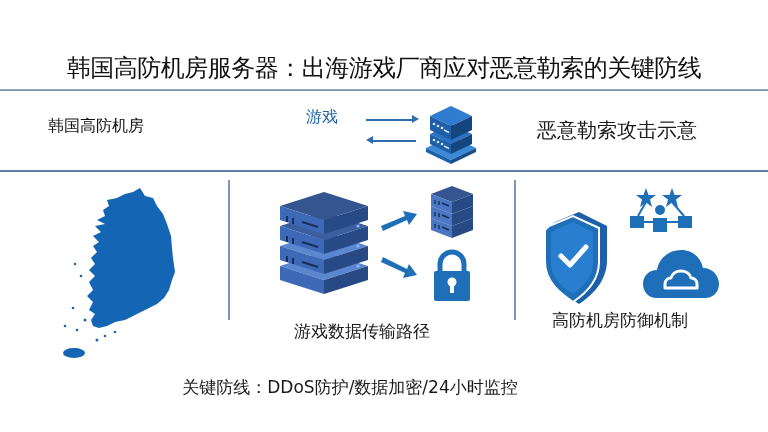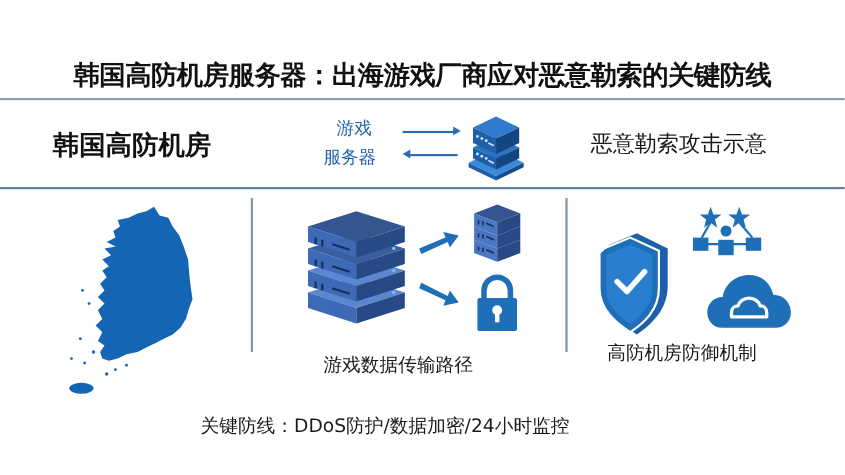--- a/index.html
+++ b/index.html
@@ -1,44 +1,43 @@
 <!DOCTYPE html>
 <html><head>
 <meta charset="utf-8">
 <style>
   html, body { margin:0; padding:0; }
   body { width:768px; height:432px; background:#ffffff; position:relative; overflow:hidden;
          font-family:"DejaVu Sans","Liberation Sans",sans-serif; }
   .title { position:absolute; left:0; width:768px; top:52px; text-align:center;
-           font-size:24px; font-weight:bold; color:#111; letter-spacing:-0.5px; }
+           font-size:24px; font-weight:normal; color:#111; letter-spacing:-0.5px; }
   .hline { position:absolute; left:0; width:768px; height:2px; }
   .hline.top { top:89px; background:linear-gradient(#9fb3c4,#6f8aa3); }
   .hline.mid { top:170px; height:1.5px; background:#5b7fa6; }
-  .band-left { position:absolute; left:48px; top:116px; font-size:24px; font-weight:bold; color:#111; }
+  .band-left { position:absolute; left:48px; top:116px; font-size:16px; font-weight:normal; color:#111; }
   .band-srv { position:absolute; left:294px; top:104px; font-size:16px; color:#1c64a8; line-height:26px; text-align:left; }
   .arrow-line { position:absolute; height:1.5px; background:#2f6db0; }
   .arrow-head-r { position:absolute; width:0; height:0; border-left:7px solid #2f6db0; border-top:4px solid transparent; border-bottom:4px solid transparent; }
   .arrow-head-l { position:absolute; width:0; height:0; border-right:7px solid #2f6db0; border-top:4px solid transparent; border-bottom:4px solid transparent; }
   .band-right { position:absolute; left:537px; top:117px; font-size:20px; color:#1a1a1a; }
   .vdiv { position:absolute; width:2px; background:#7d97b3; top:180px; height:140px; }
   .caption { position:absolute; font-size:17px; color:#1a1a1a; }
   .footer { position:absolute; left:0; width:700px; top:376px; text-align:center; font-size:17px; color:#1a1a1a; }
   svg { position:absolute; overflow:visible; }
 </style>
 </head>
 <body>
 
 <div class="title">韩国高防机房服务器：出海游戏厂商应对恶意勒索的关键防线</div>
 <div class="hline top"></div>
 
 <div class="band-left">韩国高防机房</div>
 
 <div class="band-srv">
   <div style="padding-left:12px;">游戏</div>
-  <div>服务器</div>
 </div>
 
 <div>
   <div class="arrow-line" style="left:366px; top:119px; width:48px;"></div>
   <div class="arrow-head-r" style="left:412px; top:115px;"></div>
 </div>
 <div>
   <div class="arrow-head-l" style="left:366px; top:136px;"></div>
   <div class="arrow-line" style="left:372px; top:140px; width:44px;"></div>
 </div>

